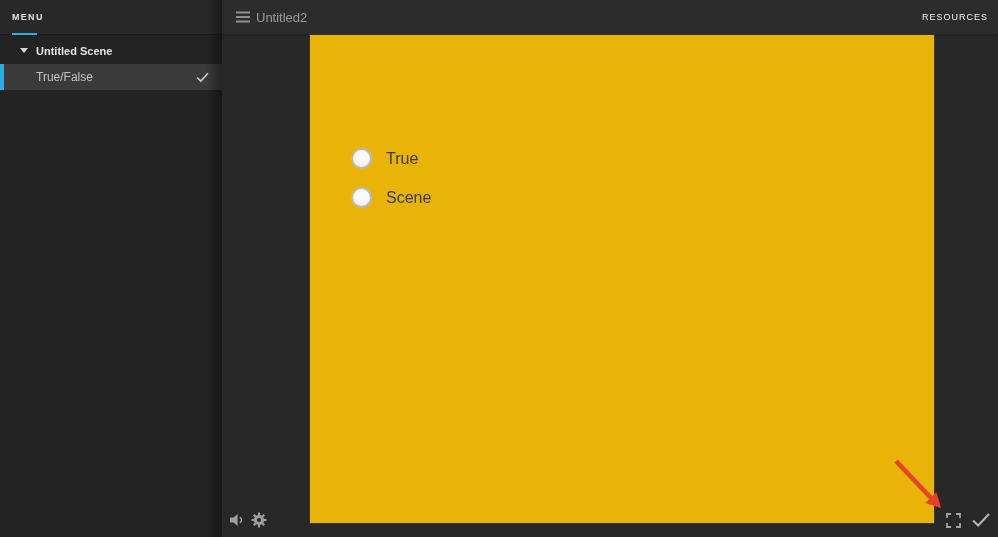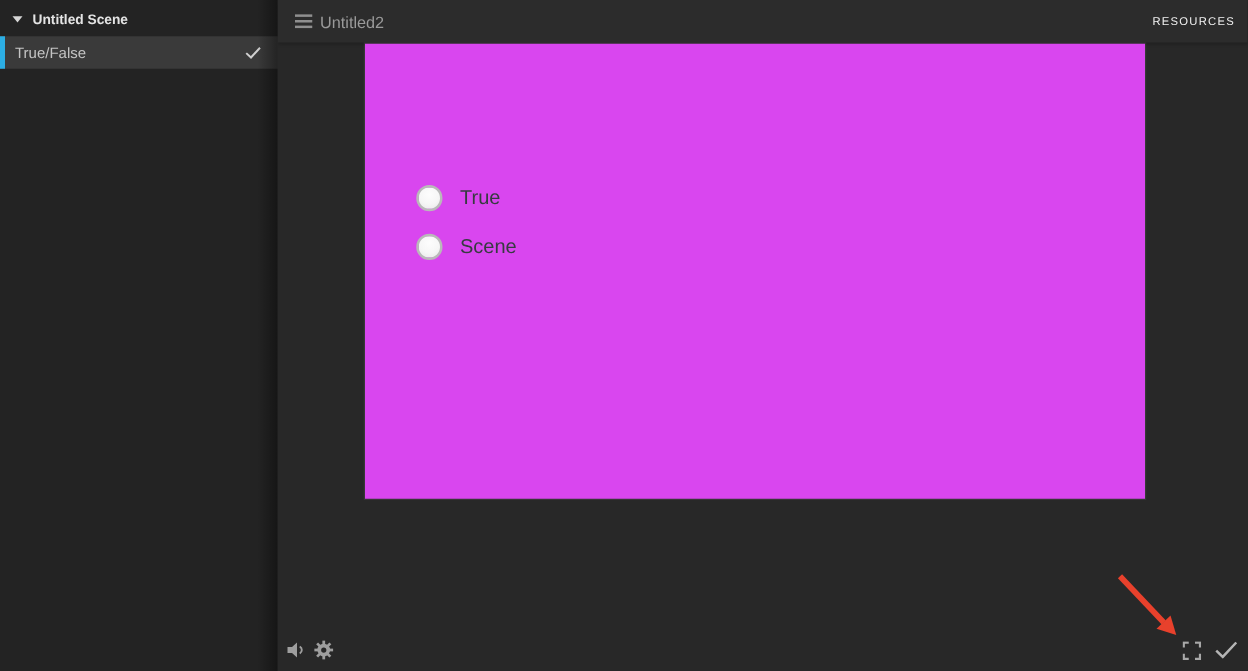--- a/index.html
+++ b/index.html
@@ -13,38 +13,38 @@
   
   .sidebar{position:absolute;left:0;top:0;width:222px;height:537px;background:#232323;z-index:3;}
   .sidebar-shadow{position:absolute;right:0;top:0;width:16px;height:100%;
     background:linear-gradient(to right, rgba(0,0,0,0), rgba(0,0,0,0.38));pointer-events:none;}
   .menu-header{position:relative;height:34px;background:#292929;border-bottom:1px solid #181818;}
   .menu-label{position:absolute;left:12px;top:12px;font-size:9px;font-weight:bold;
     letter-spacing:1.3px;color:#e2e2e2;}
   .menu-indicator{position:absolute;left:12px;bottom:-1px;width:25px;height:2px;background:#2caee4;}
 
   .scene-row{position:relative;height:27px;margin-top:2px;display:flex;align-items:center;
-    padding-left:10px;color:#e4e4e4;font-size:11px;font-weight:bold;cursor:default;}
+    padding-left:20px;color:#e4e4e4;font-size:11px;font-weight:bold;cursor:default;}
   .caret-down{width:0;height:0;border-left:4px solid transparent;border-right:4px solid transparent;
     border-top:5px solid #d6d6d6;margin-right:8px;}
 
   .slide-row{position:relative;height:26px;background:#3a3a3a;border-left:4px solid #2caee4;
-    display:flex;align-items:center;padding-left:8px;color:#c4c4c4;font-size:12px;}
+    display:flex;align-items:center;padding-left:32px;color:#c4c4c4;font-size:12px;}
   .slide-check{position:absolute;right:13px;top:8px;line-height:0;}
 
   
   .topbar{position:absolute;left:222px;top:0;right:0;height:34px;background:#2c2c2c;
     box-shadow:0 1px 3px rgba(0,0,0,0.25);}
   .hamburger{position:absolute;left:14px;top:11px;line-height:0;cursor:pointer;}
   .doc-title{position:absolute;left:34px;top:10px;font-size:13px;color:#9a9a9a;}
   .resources{position:absolute;top:12px;right:10px;font-size:9px;font-weight:normal;
     letter-spacing:1px;color:#f2f2f2;cursor:pointer;}
 
   
-  .stage{position:absolute;left:292px;top:35px;width:624px;height:364px;background:#d946ef;
+  .stage{position:absolute;left:310px;top:35px;width:624px;height:488px;background:#eab308;
     box-shadow:0 0 0 1px rgba(255,255,255,0.07);z-index:1;}
   .option{position:absolute;left:41px;display:flex;align-items:center;cursor:pointer;}
   .option.opt-0{top:113px;}
   .option.opt-1{top:152px;}
   .radio{width:21px;height:21px;box-sizing:border-box;border-radius:50%;
     border:2.5px solid #b9b9b9;
     background:radial-gradient(circle at 50% 32%, #fdfdfd 0%, #f6f6f6 55%, #e8e8e8 100%);}
   .option-label{margin-left:14px;font-size:16px;color:#363b40;}
 
   
@@ -54,20 +54,24 @@
   .ctl-fullscreen{left:946px;top:513px;}
   .ctl-submit{left:972px;top:513px;}
 
   
   .red-arrow{position:absolute;left:889px;top:455px;z-index:4;pointer-events:none;line-height:0;}
 </style>
 </head>
 <body>
 
 <div class="sidebar">
+  <div class="menu-header">
+    <span class="menu-label">MENU</span>
+    <span class="menu-indicator"></span>
+  </div>
 
   <div class="scene-row">
     <span class="caret-down"></span>
     <span>Untitled Scene</span>
   </div>
 
   <div class="slide-row">
     <span>True/False</span>
     <span class="slide-check">
       <svg width="13" height="11" viewBox="0 0 13 11">

